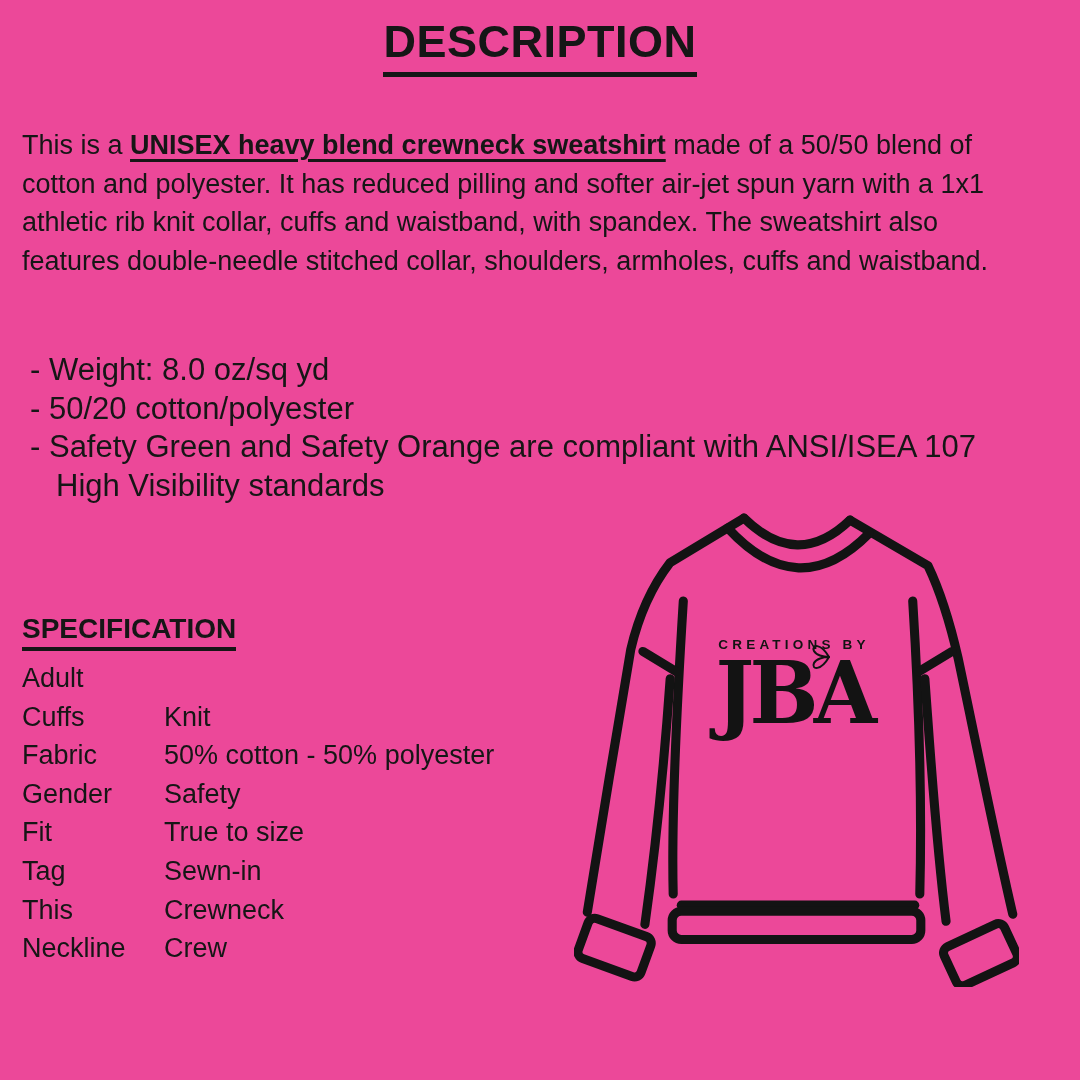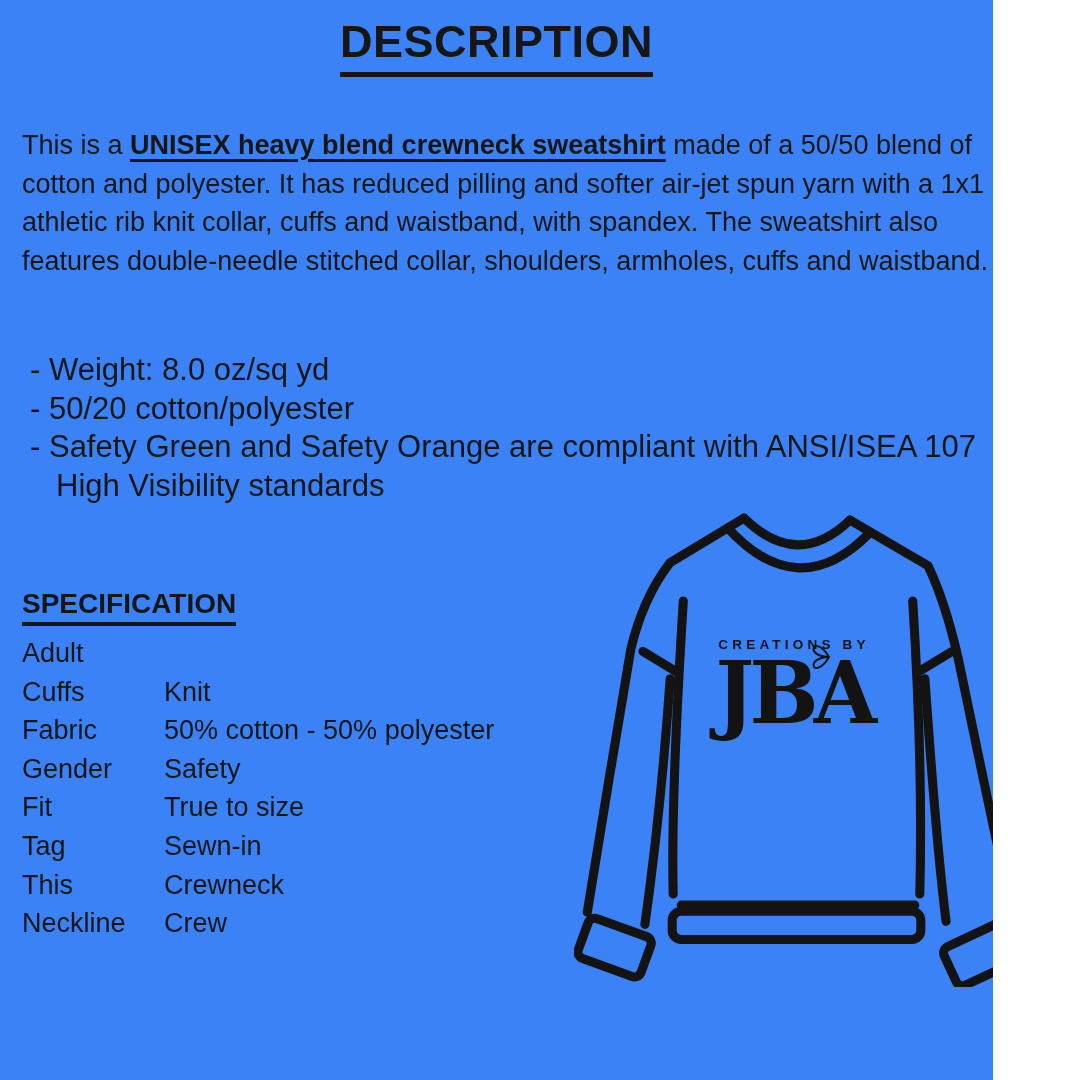--- a/index.html
+++ b/index.html
@@ -1,18 +1,18 @@
 <!DOCTYPE html>
 <html><head>
 <meta charset="utf-8">
 <style>
   html,body { margin:0; padding:0; }
   .page {
-    position:relative; width:993px; height:1080px;
-    background:#3b82f6; color:#161616; overflow:hidden;
+    position:relative; width:1080px; height:1080px;
+    background:#ec4899; color:#161616; overflow:hidden;
     font-family:"Liberation Sans","DejaVu Sans",sans-serif;
   }
 
   
   .title-wrap { position:absolute; top:16px; left:0; width:100%; text-align:center; }
   .title {
     display:inline-block; font-size:45px; font-weight:700; letter-spacing:.5px;
     border-bottom:5px solid #161616; padding-bottom:4px;
   }
 
@@ -27,21 +27,21 @@
   }
 
   
   .bullets {
     position:absolute; left:30px; top:351px; width:960px;
     font-size:31px; line-height:38.6px;
   }
   .bullet { padding-left:26px; text-indent:-26px; }
 
   
-  .spec { position:absolute; left:22px; top:588px; font-size:27px; }
+  .spec { position:absolute; left:22px; top:613px; font-size:27px; }
   .spec-heading {
     display:inline-block; font-weight:700; font-size:28px;
     border-bottom:4px solid #161616; padding-bottom:2px; margin-bottom:8px;
   }
   .spec-row { display:grid; grid-template-columns:142px 1fr; line-height:38.6px; }
 
   
   .product { position:absolute; left:574px; top:512px; width:445px; height:475px; }
   .product svg.shirt { position:absolute; left:0; top:0; }
   .logo { position:absolute; left:120px; top:125px; width:200px; text-align:center; color:#131313; }

